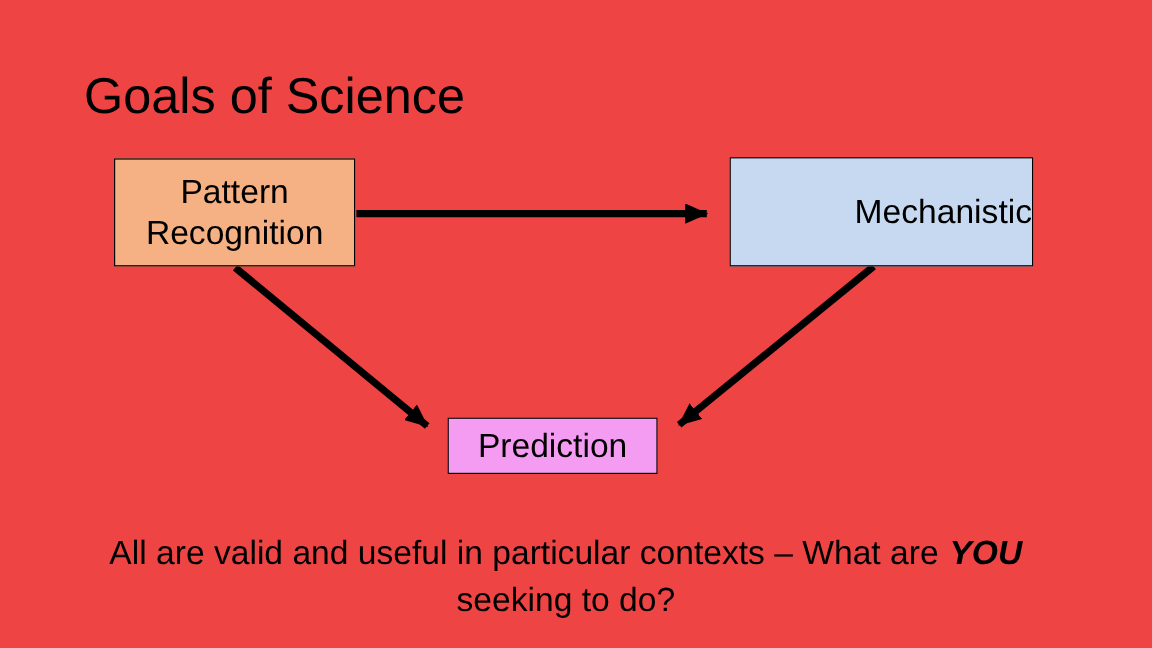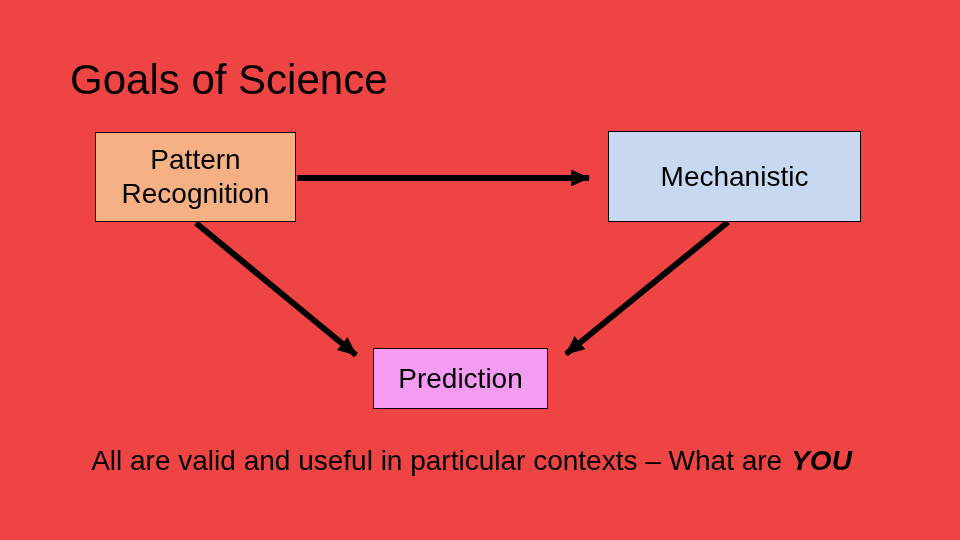--- a/index.html
+++ b/index.html
@@ -44,21 +44,21 @@
     display: flex;
     flex-direction: column;
     align-items: center;
     justify-content: center;
     text-align: center;
     font-size: 28px;
     line-height: 34px;
   }
   .box-pattern      { left: 95px;  top: 132px; width: 201px; height: 90px; }
   .box-mechanistic  { left: 608px; top: 131px; width: 253px; height: 91px; }
-  .box-prediction   { left: 373px; top: 348px; width: 175px; height: 61px; line-height: 32px; text-align: center; }
+  .box-prediction   { left: 373px; top: 348px; width: 175px; height: 47px; line-height: 32px; text-align: center; }
   .footer {
     position: absolute;
     left: 0;
     top: 441px;
     width: 943px;
     text-align: center;
     font-size: 28px;
     line-height: 39px;
     z-index: 2;
   }
@@ -84,27 +84,28 @@
     <line x1="297" y1="178" x2="589" y2="178" stroke="#000000" stroke-width="6" marker-end="url(#ah)"></line>
     <line x1="196" y1="223" x2="356" y2="355" stroke="#000000" stroke-width="6" marker-end="url(#ah)"></line>
     <line x1="728" y1="222" x2="566" y2="354" stroke="#000000" stroke-width="6" marker-end="url(#ah)"></line>
   </svg>
 
   <div class="dbox box-pattern" style="background-color: rgb(245, 177, 131);">
     <div>Pattern</div>
     <div>Recognition</div>
   </div>
 
-  <div class="dbox box-mechanistic" style="background-color: rgb(198, 217, 240);">
+  <div class="dbox box-mechanistic" style="background-color: rgb(198, 217, 240); align-items: flex-end;">
     <div>Mechanistic</div>
   </div>
 
   <div class="dbox box-prediction" style="background-color: rgb(244, 155, 242);">
     <div>Prediction</div>
   </div>
 
   <div class="footer">
     <div>
       <span>All are valid and useful in particular contexts – What are</span><span class="emphasis">YOU</span>
     </div>
+    <div>seeking to do?</div>
   </div>
 
 </div>
 
 </body></html>

